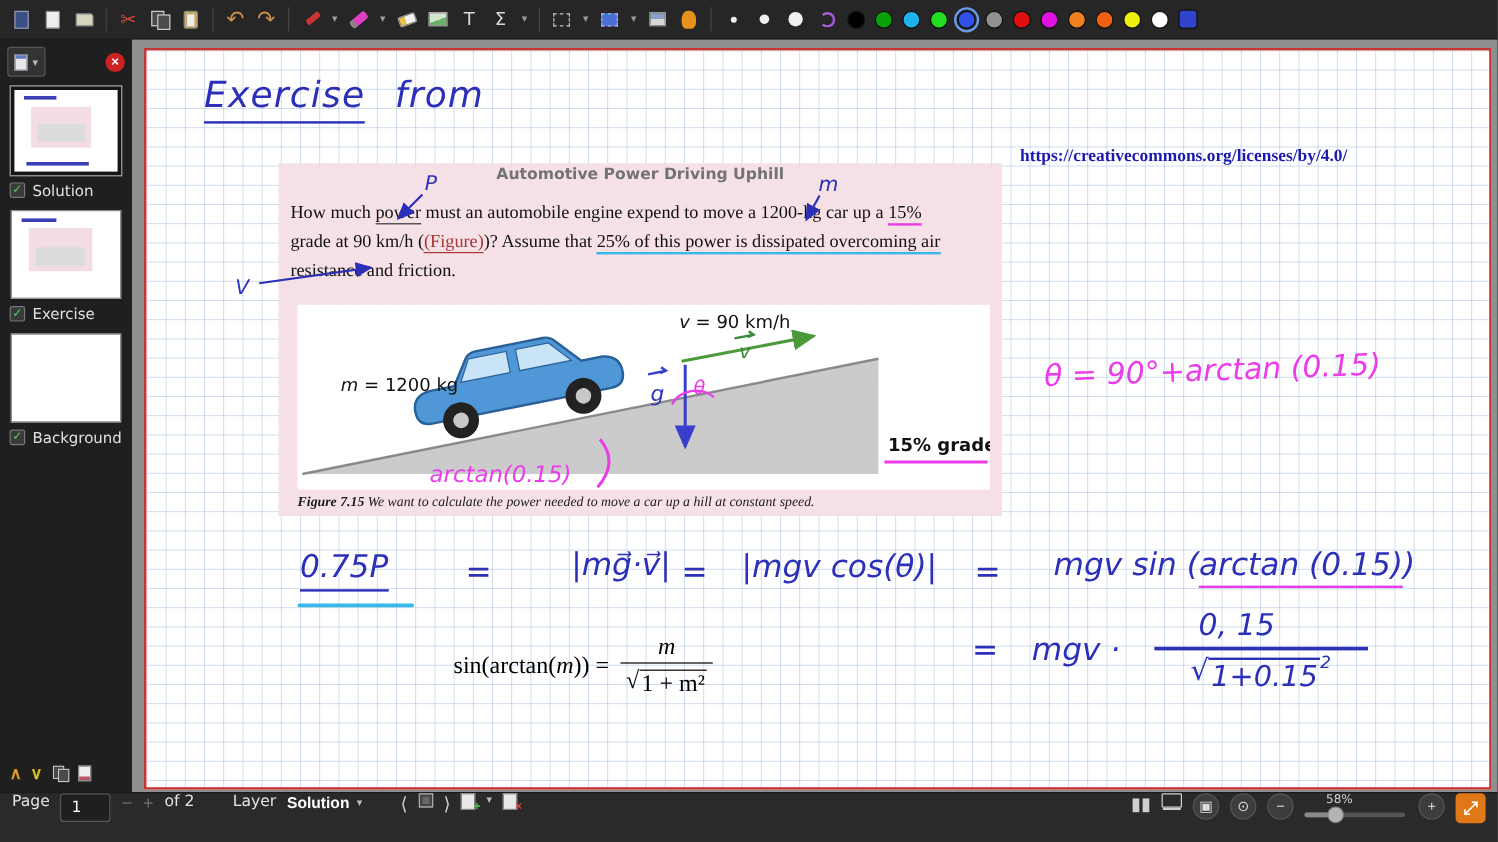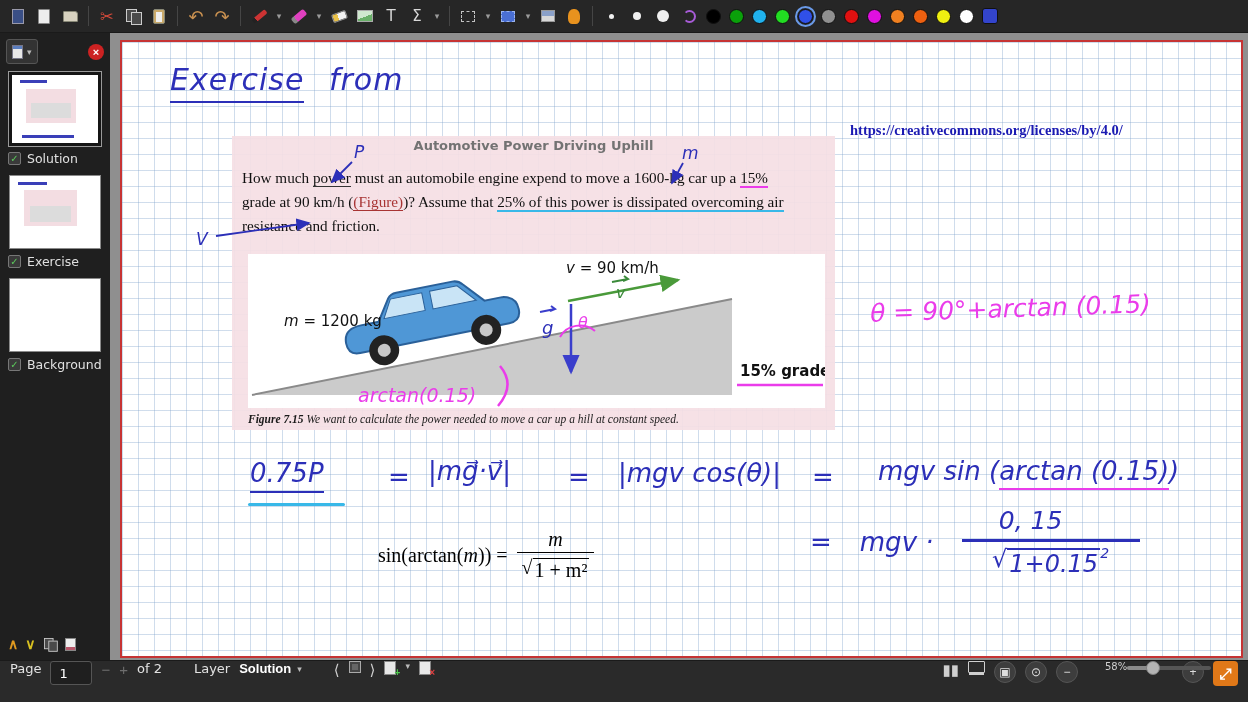--- a/index.html
+++ b/index.html
@@ -129,21 +129,21 @@
   .sb-layer .dd2 { font-size:9px; }
   .sb-ic { background:none; border:none; color:#cfcfcf; font-size:15px; display:flex; align-items:center; gap:2px; }
   .ic-stamp { width:12px; height:12px; background:#666; border:1px solid #aaa; box-shadow:inset 0 0 0 2px #444; }
   .ic-pageadd,.ic-pagedel { width:12px; height:14px; background:#e8e8e8; border:1px solid #888; position:relative; }
   .ic-pageadd::after { content:""; } 
   .badge { position:absolute; right:-5px; bottom:-4px; font-size:10px; font-weight:bold; }
   .badge.green { color:#4cc44c; } .badge.red { color:#e04040; }
   .sb-spacer { flex:1; }
   .ic-monitor { width:17px; height:12px; border:1.6px solid #cfcfcf; border-radius:1px; box-shadow:0 3px 0 -1px #cfcfcf; }
   .circ { width:22px; height:22px; border-radius:50%; background:#3d3d3d; border:1px solid #555; color:#ddd; font-size:12px; display:flex; align-items:center; justify-content:center; }
-  .zoom-wrap { display:flex; flex-direction:row; align-items:flex-start; gap:0; width:86px; }
+  .zoom-wrap { display:flex; flex-direction:column; align-items:flex-start; gap:0; width:86px; }
   .zoom-label { font-size:10px; color:#cfcfcf; margin-left:18px; }
   .zoom-slider { position:relative; width:84px; height:14px; }
   .zs-track { position:absolute; left:0; top:5px; width:84px; height:4px; background:#555; border-radius:2px; }
   .zs-fill { position:absolute; left:0; top:5px; width:26px; height:4px; background:#8a8a8a; border-radius:2px; }
   .zs-handle { position:absolute; left:19px; top:0; width:14px; height:14px; border-radius:50%; background:#b4b4b4; border:1px solid #808080; }
   .fullscreen { width:25px; height:25px; border-radius:4px; background:#e07818; border:none; color:#fff; font-size:15px; font-weight:bold; display:flex; align-items:center; justify-content:center; }
 </style>
 </head>
 <body>
 
@@ -297,21 +297,21 @@
         <div class="abs hw pg-title">
           <span class="uw">Exercise</span>
           <span class="w2">from</span>
         </div>
 
         <div class="abs pg-link lk2">https://creativecommons.org/licenses/by/4.0/</div>
 
         <div class="abs ex-box">
           <div class="ex-head">Automotive Power Driving Uphill</div>
           <div class="ex-body">
-            <div><span>How much </span><span class="u-dark">power</span><span> must an automobile engine expend to move a 1600-kg car up a </span><span class="u-pink">15%</span></div>
+            <div><span>How much </span><span class="u-dark">power</span><span> must an automobile engine expend to move a 1200-kg car up a </span><span class="u-pink">15%</span></div>
             <div><span>grade at </span><span>90</span><span> km/h (</span><span class="fig-link">(Figure)</span><span>)? Assume that </span><span class="u-cyan">25% of this power is dissipated overcoming air</span></div>
             <div><span>resistance and friction.</span></div>
           </div>
 
           <div class="ex-fig">
             <svg class="fig-svg" viewBox="0 0 577 154">
               <defs>
                 <marker id="ahg" markerWidth="10" markerHeight="8" refX="7" refY="3.5" orient="auto">
                     <path d="M0,0 L8,3.5 L0,7 Z" fill="#4a9a3a"></path>
                   </marker>
@@ -364,21 +364,21 @@
           <line x1="561" y1="121" x2="550" y2="141" stroke="#2c2fb8" stroke-width="1.8" marker-end="url(#ahb2)"></line>
           <text x="74" y="203" class="ann">V</text>
           <line x1="94" y1="194" x2="187" y2="181" stroke="#2c2fb8" stroke-width="1.8" marker-end="url(#ahb2)"></line>
         </svg>
 
         <div class="abs hw hwm theta-eq">θ = 90°+arctan (0.15)</div>
 
         <span class="abs hw eq lhs-u" style="left:128px; top:416px;">0.75P</span>
         <div class="abs cyan-bar"></div>
         <span class="abs hw eq" style="left:266px; top:420px;">=</span>
-        <span class="abs hw eq" style="left:306px; top:414px;">|mg⃗·v⃗|</span>
+        <span class="abs hw eq" style="left:306px; top:414px;padding-left:48px;">|mg⃗·v⃗|</span>
         <span class="abs hw eq" style="left:446px; top:420px;">=</span>
         <span class="abs hw eq" style="left:496px; top:416px;text-align:center;">|mgv cos(θ)|</span>
         <span class="abs hw eq" style="left:690px; top:420px;">=</span>
         <span class="abs hw eq" style="left:756px; top:414px;"><span>mgv sin (</span><span class="u-mag">arctan (0.15)</span><span>)</span></span>
 
         <div class="abs latex">
           <span>sin(arctan(</span>
             <i>m</i>
             <span>)) =</span>
           <span class="frac">

